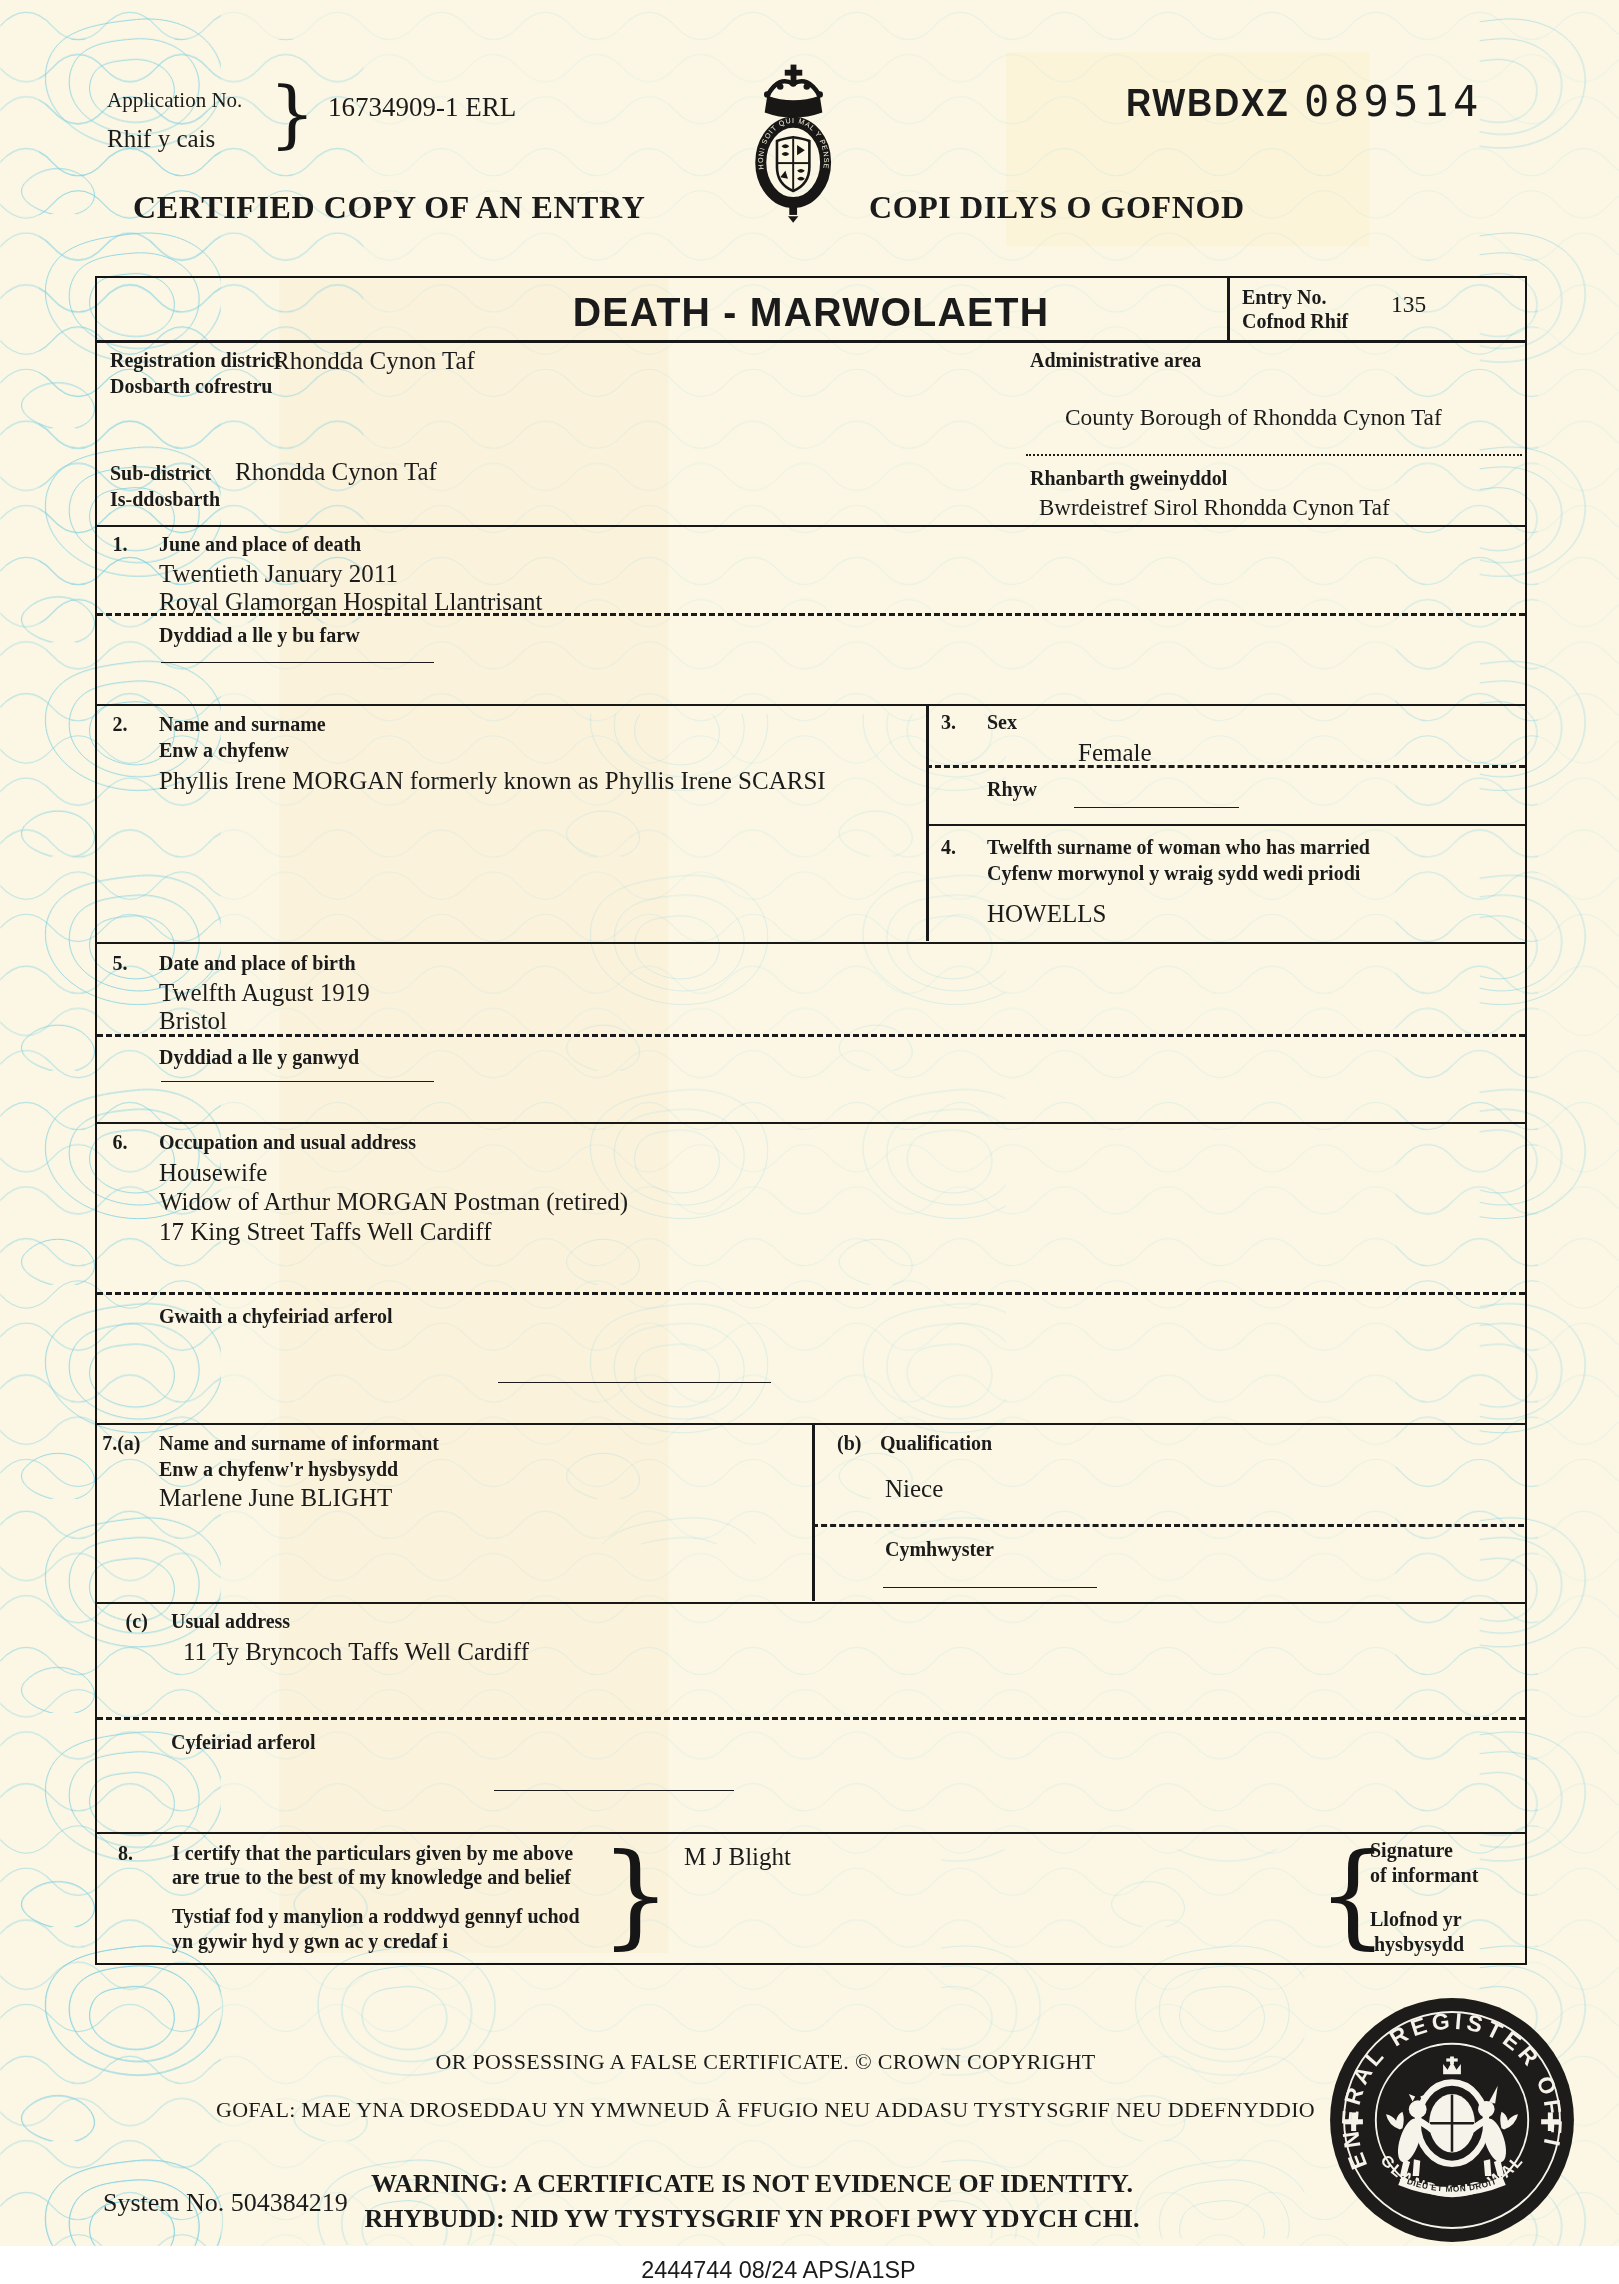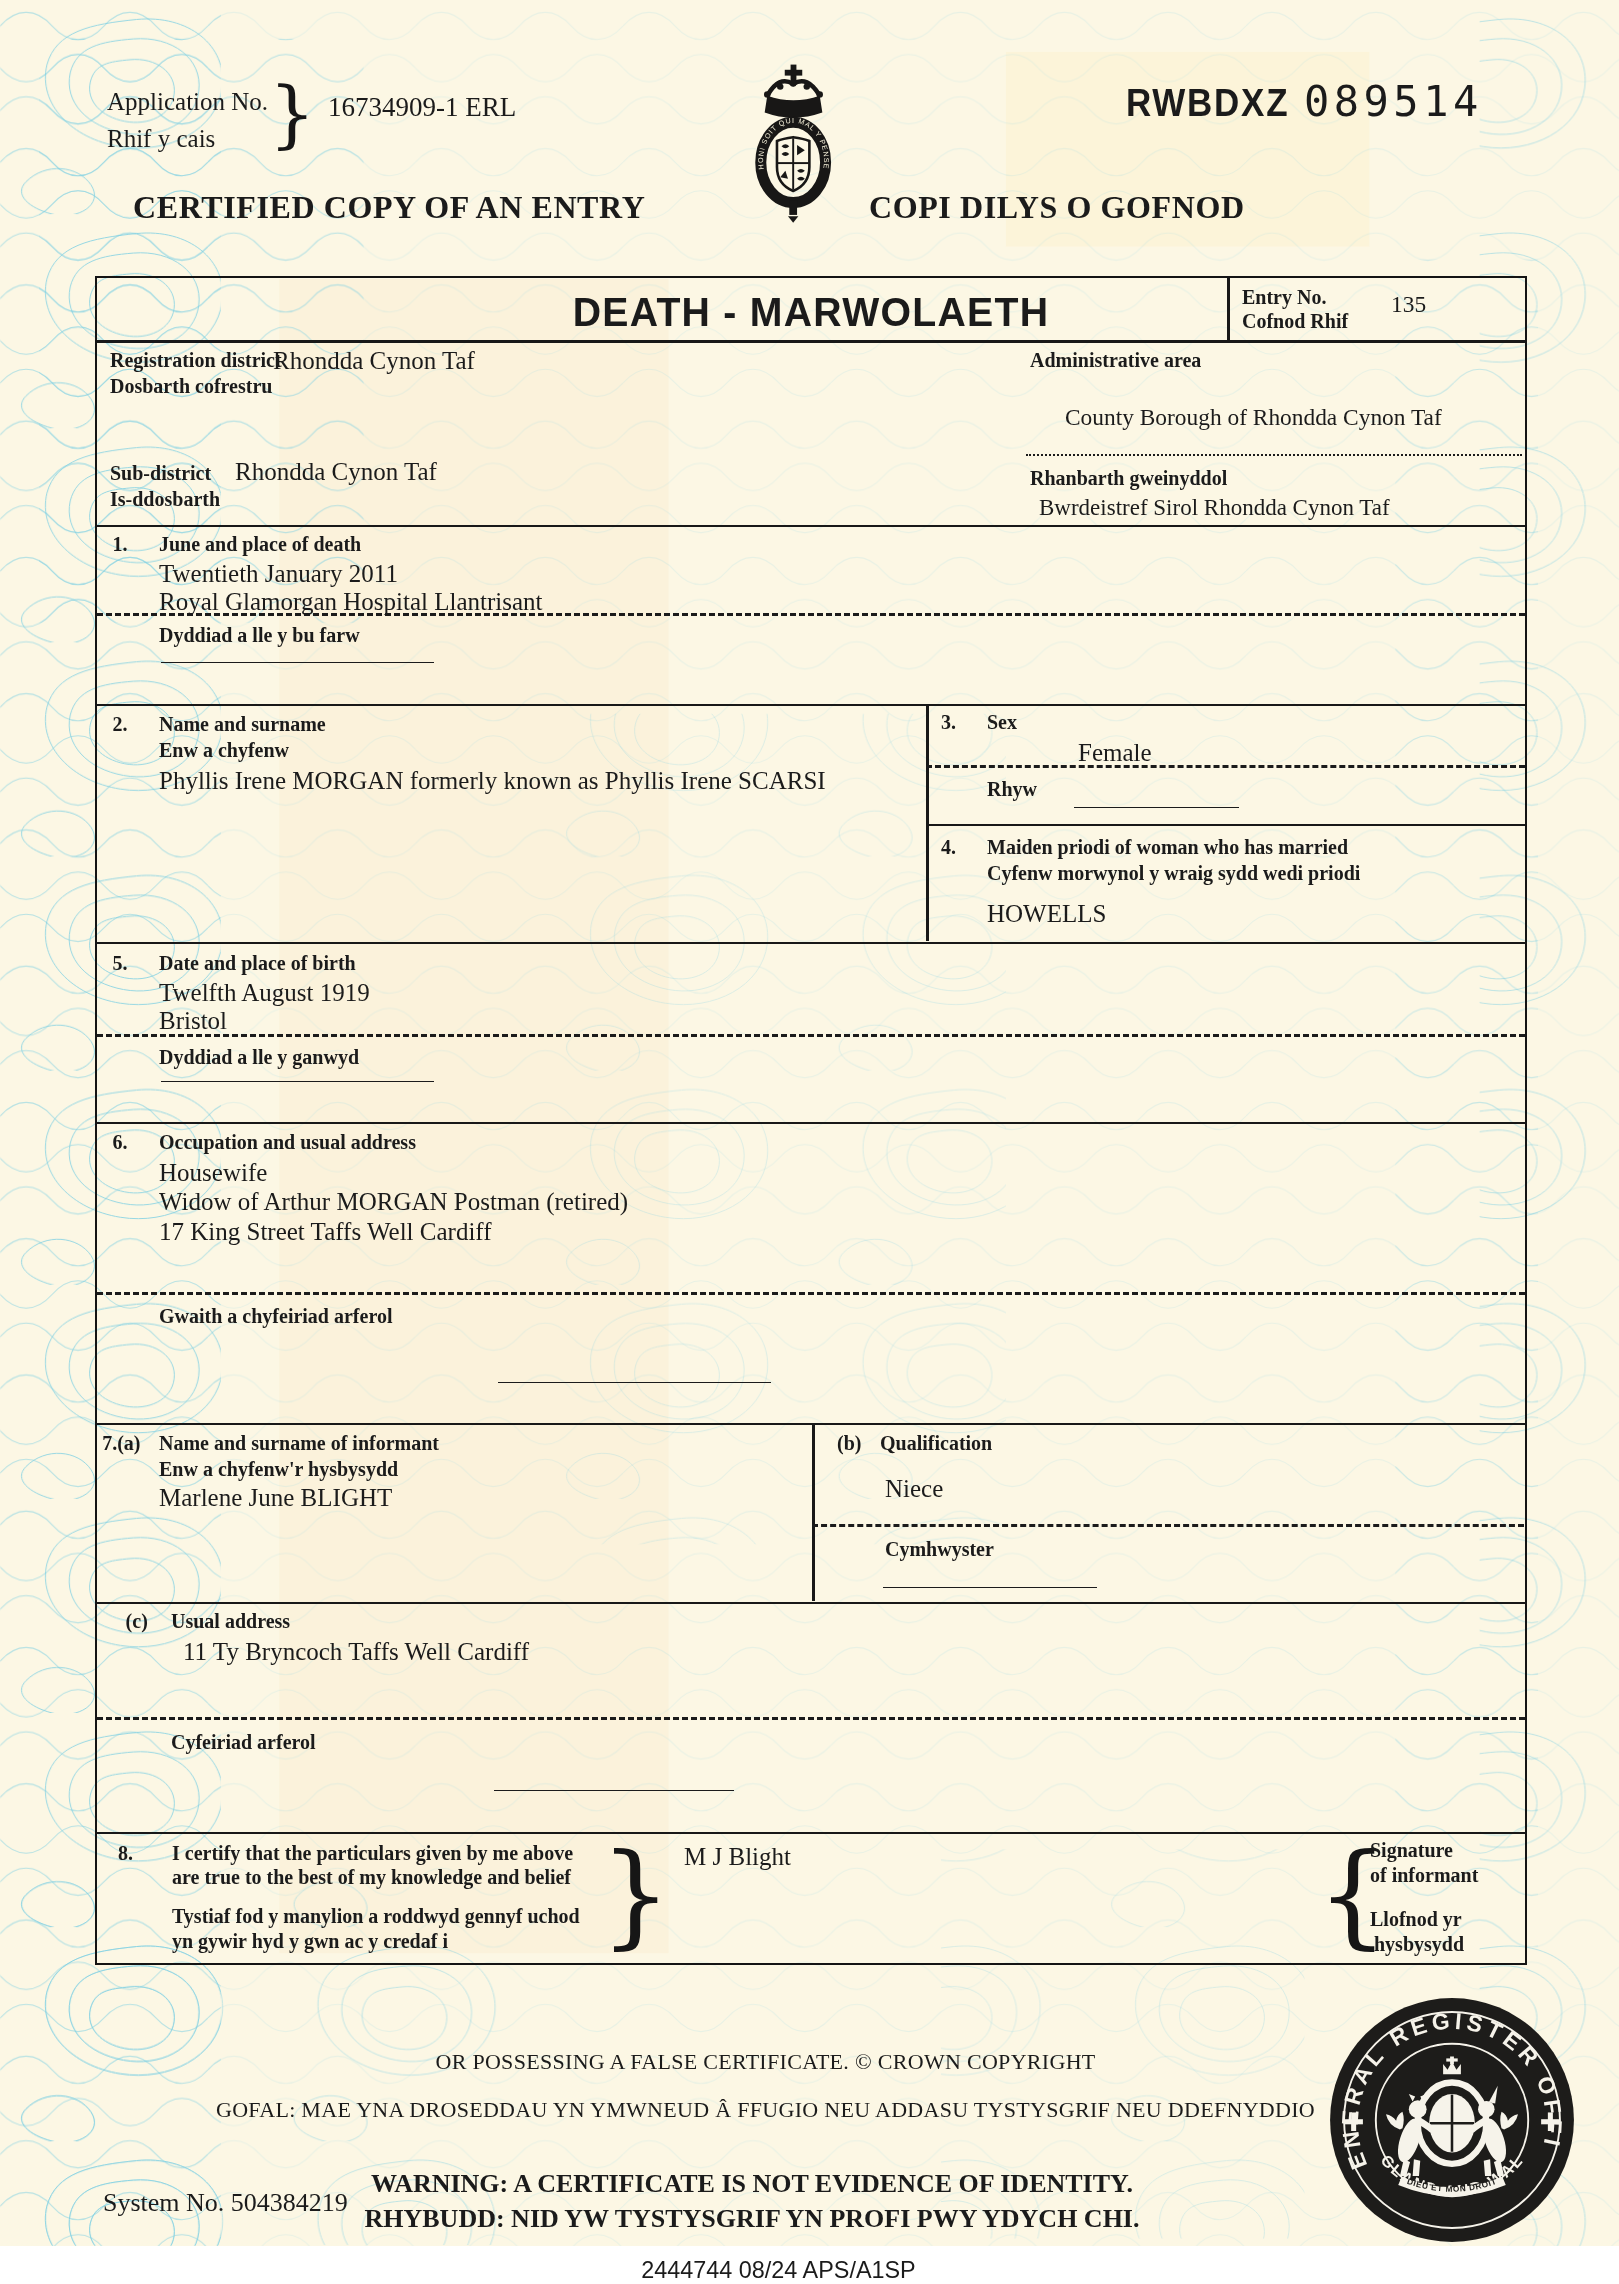--- a/index.html
+++ b/index.html
@@ -59,21 +59,21 @@
     <rect x="850" y="1100" width="700" height="1280" fill="url(#gb)" opacity="0.28"></rect>
     <rect x="1450" y="2850" width="560" height="600" fill="url(#gb)" opacity="0.30"></rect>
     <rect x="0" y="2900" width="820" height="560" fill="url(#gb)" opacity="0.50"></rect>
     <rect x="60" y="60" width="500" height="900" fill="url(#gw)" opacity="0.45"></rect>
   </svg>
 
   <div class="abs" style="left:0;top:2246px;width:1620px;height:38px;background:#ffffff;z-index:1;"></div>
 
   <div class="content">
 
-    <div class="abs" style="left:107px;top:88px;font-size:25px;">Application No.</div>
+    <div class="abs" style="left:107px;top:88px;font-size:21px;">Application No.</div>
     <div class="abs" style="left:107px;top:125px;font-size:25px;">Rhif y cais</div>
     <div class="brace" style="left:269px;top:77px;font-size:73px;line-height:73px;">}</div>
     <div class="abs" style="left:328px;top:92px;font-size:27px;">16734909-1 ERL</div>
 
     <svg class="abs" style="left:740px;top:62px;" width="107" height="162" viewBox="0 0 165 250">
       <g fill="#181716" stroke="#181716">
         <rect x="78" y="4" width="9" height="26" stroke="none"></rect>
         <rect x="69" y="12" width="27" height="9" stroke="none"></rect>
         <path d="M38,78 Q82,94 127,78 L123,52 Q82,66 42,52 Z" stroke="none"></path>
         <path d="M42,52 Q60,20 82,34 Q104,20 123,52" fill="none" stroke-width="7"></path>
@@ -143,21 +143,21 @@
 
       <div class="vline" style="left:829px;top:426px;height:237px;"></div>
       <div class="lbl" style="left:844px;top:433px;">3.</div>
       <div class="lbl" style="left:890px;top:433px;">Sex</div>
       <div class="val" style="left:981px;top:461px;">Female</div>
       <div class="dash" style="left:829px;top:487px;width:599px;"></div>
       <div class="lbl" style="left:890px;top:500px;">Rhyw</div>
       <div class="uline" style="left:977px;top:529px;width:165px;"></div>
       <div class="hline" style="left:829px;top:546px;width:599px;"></div>
       <div class="lbl" style="left:844px;top:558px;">4.</div>
-      <div class="lbl" style="left:890px;top:558px;">Maiden priodi of woman who has married</div>
+      <div class="lbl" style="left:890px;top:558px;">Twelfth surname of woman who has married</div>
       <div class="lbl" style="left:890px;top:584px;">Cyfenw morwynol y wraig  sydd wedi priodi</div>
       <div class="val" style="left:890px;top:622px;">HOWELLS</div>
       <div class="hline" style="left:0;top:664px;width:1428px;"></div>
 
       <div class="lbl" style="left:15.6px;top:674px;">5.</div>
       <div class="lbl" style="left:62px;top:674px;">Date and place of birth</div>
       <div class="val" style="left:62px;top:701px;">Twelfth August 1919</div>
       <div class="val" style="left:62px;top:729px;">Bristol</div>
       <div class="dash" style="left:0;top:756px;width:1428px;"></div>
       <div class="lbl" style="left:62px;top:768px;">Dyddiad a lle y ganwyd</div>

